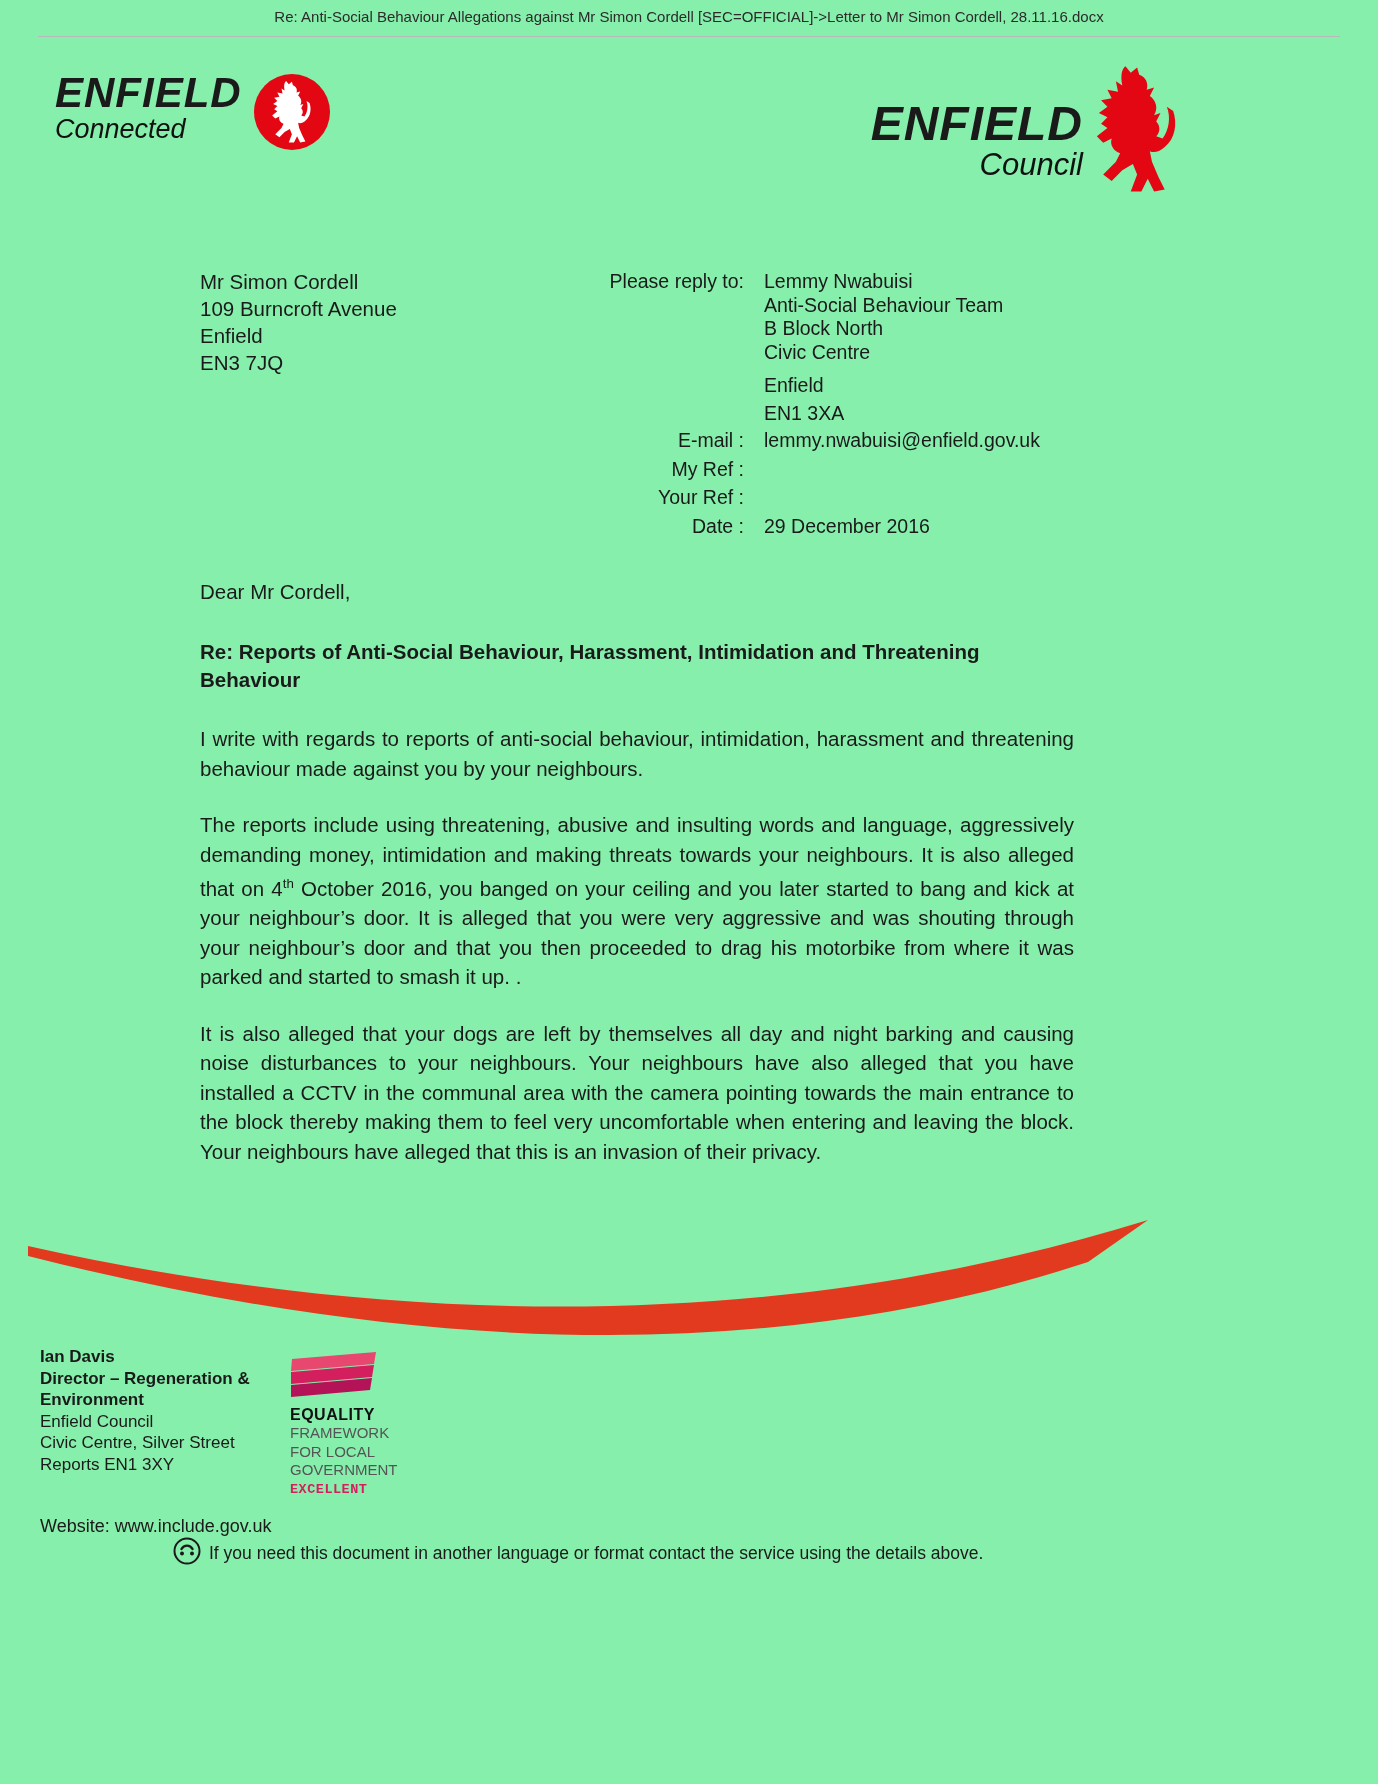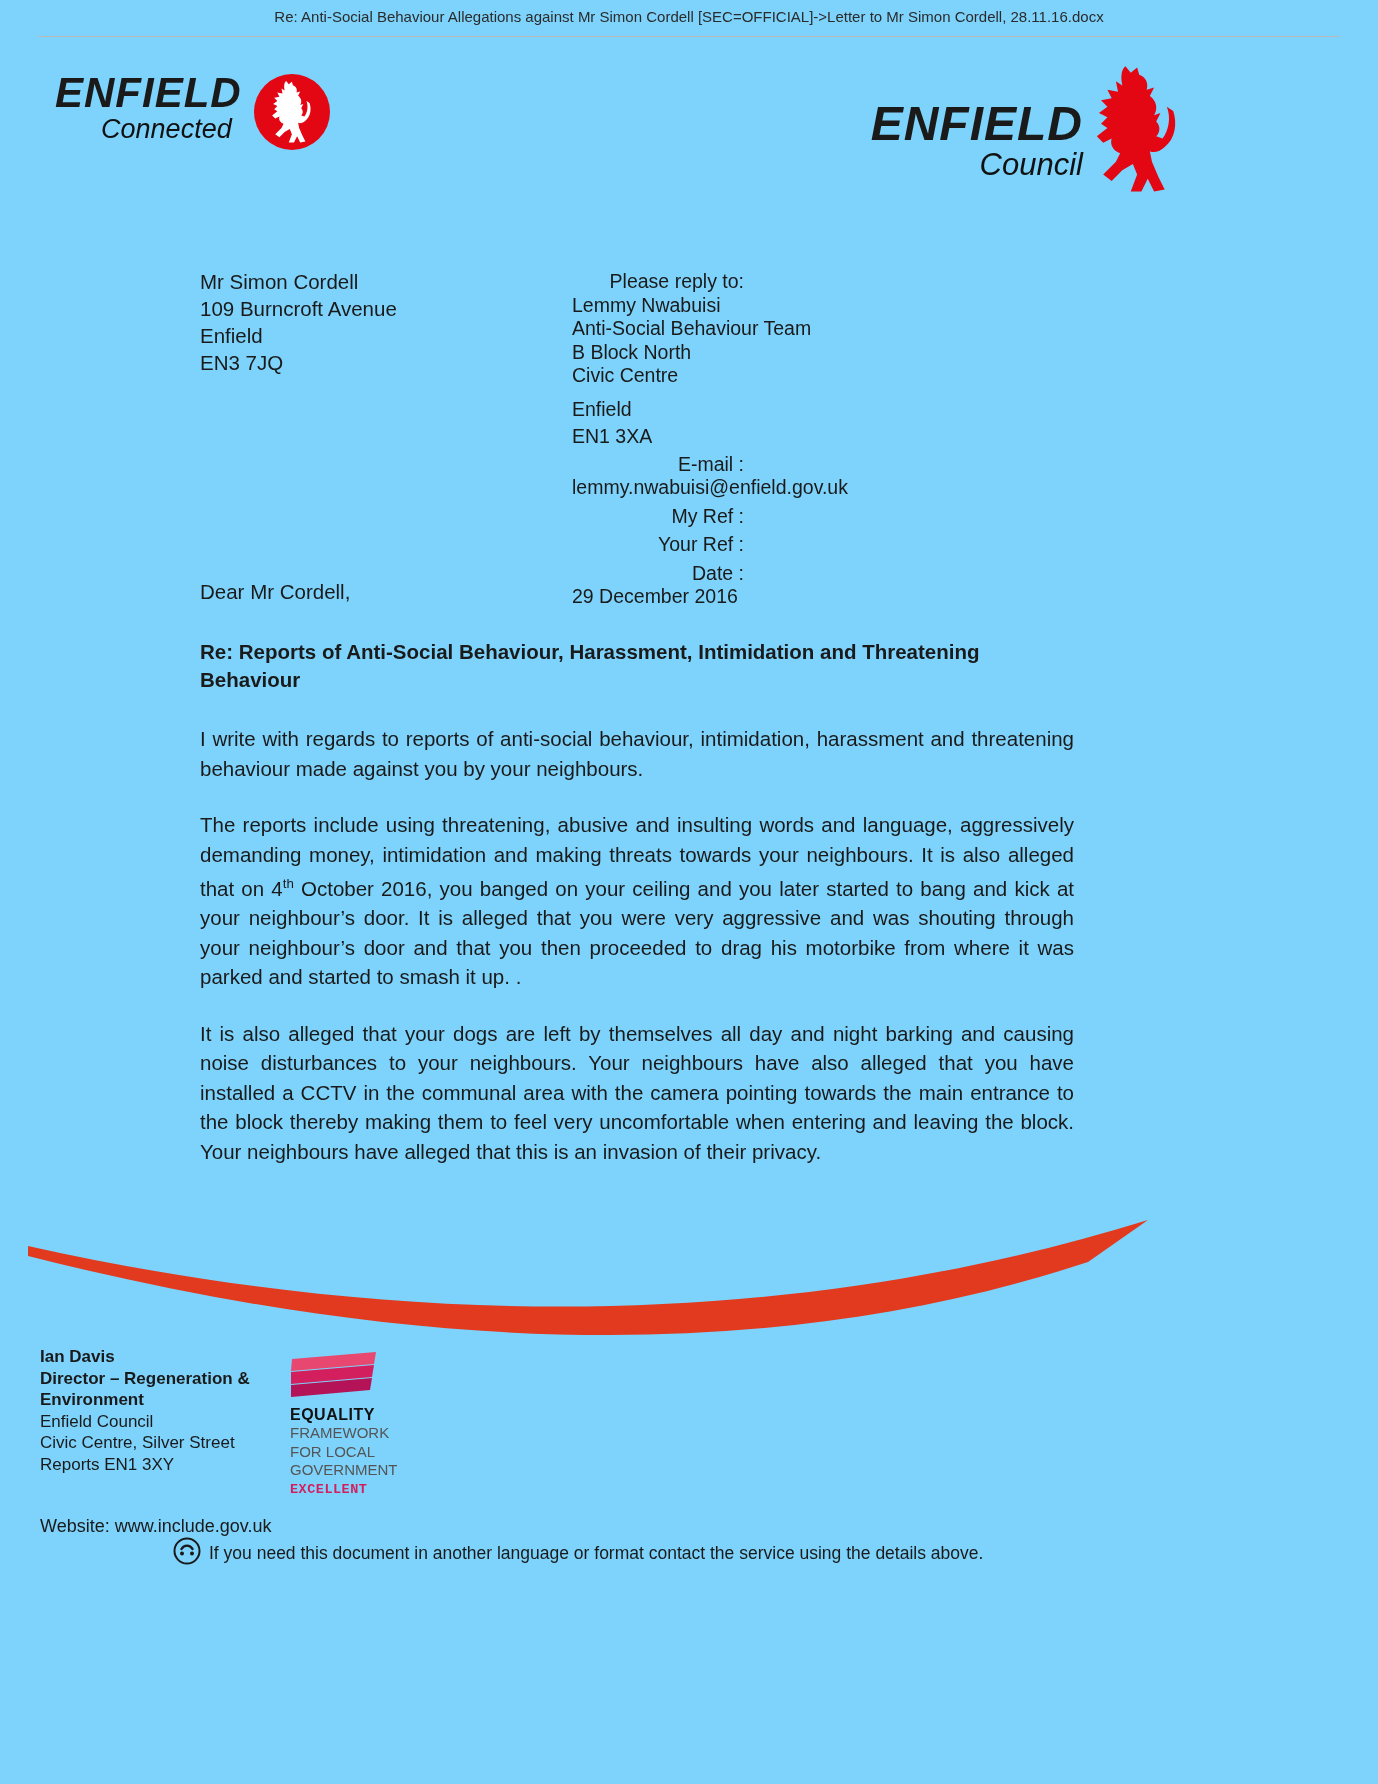--- a/index.html
+++ b/index.html
@@ -1,44 +1,44 @@
 <!DOCTYPE html>
 <html><head>
 <meta charset="utf-8">
 <style>
   * { margin:0; padding:0; box-sizing:border-box; }
   html,body { background:#ffffff; }
   body { font-family:"Liberation Sans", sans-serif; color:#1a1a1a; }
-  .page { position:relative; width:1378px; height:1784px; margin:0 auto; background:#7dd3fc; overflow:hidden; }
+  .page { position:relative; width:1378px; height:1784px; margin:0 auto; background:#86efac; overflow:hidden; }
 
   
   .doc-header { position:absolute; top:8px; left:0; width:100%; text-align:center;
                 font-size:15px; color:#2b2b2b; }
   .doc-rule { position:absolute; top:36px; left:38px; right:38px; border-top:1px solid #b9b9b9; }
 
   
   .logo-connected { position:absolute; left:55px; top:72px; display:flex; align-items:flex-start; }
   .lc-text { display:flex; flex-direction:column; }
   .lc-name { font-style:italic; font-weight:800; font-size:42px; letter-spacing:1px; line-height:42px; }
-  .lc-tag  { font-style:italic; font-size:27px; line-height:30px; text-align:right; padding-right:10px; color:#111; }
+  .lc-tag  { font-style:italic; font-size:27px; line-height:30px; padding-right:10px; color:#111; }
   .lc-badge { margin-left:10px; margin-top:0; }
 
   
   .logo-council { position:absolute; left:868px; top:100px; }
   .cc-text { text-align:right; width:215px; }
   .cc-name { font-style:italic; font-weight:800; font-size:48px; letter-spacing:1px; line-height:48px; }
   .cc-tag  { font-style:italic; font-size:31px; line-height:33px; color:#111; }
   .cc-lion { position:absolute; left:208px; top:-40px; }
 
   
   .recipient { position:absolute; left:200px; top:268px; font-size:20.5px; line-height:27px; }
 
   
   .reply { position:absolute; left:552px; top:270px; font-size:19.5px; }
-  .reply-row { display:flex; line-height:23.5px;flex-direction:column; }
+  .reply-row { display:flex; line-height:23.5px; }
   .reply-row .rl { width:192px; text-align:right; }
   .reply-row .rv { margin-left:20px; }
   .g4  { margin-top:4px; }
   .g6  { margin-top:5px; }
   .g10 { margin-top:10px; }
 
   
   .body { position:absolute; left:200px; top:580px; width:874px; font-size:20.5px; }
   .salutation { margin-bottom:34px; }
   .subject { font-weight:bold; max-width:815px; line-height:28px; margin-bottom:30px; }

